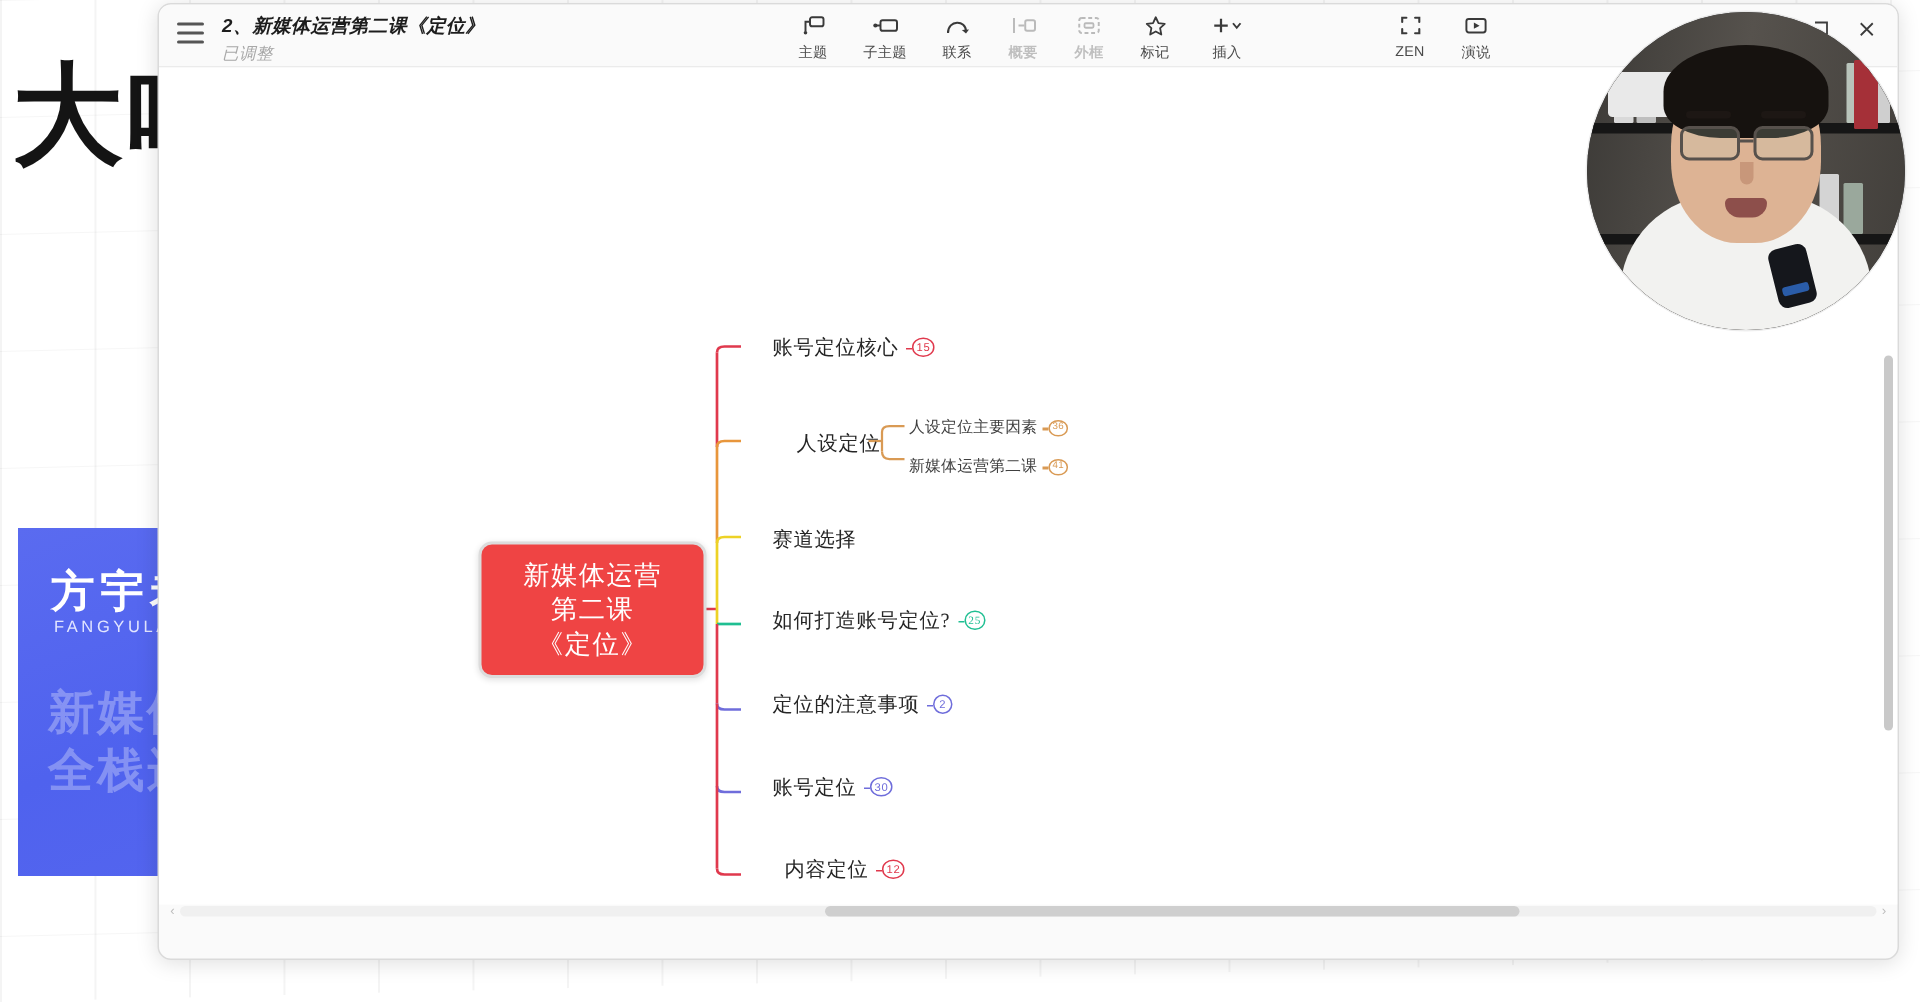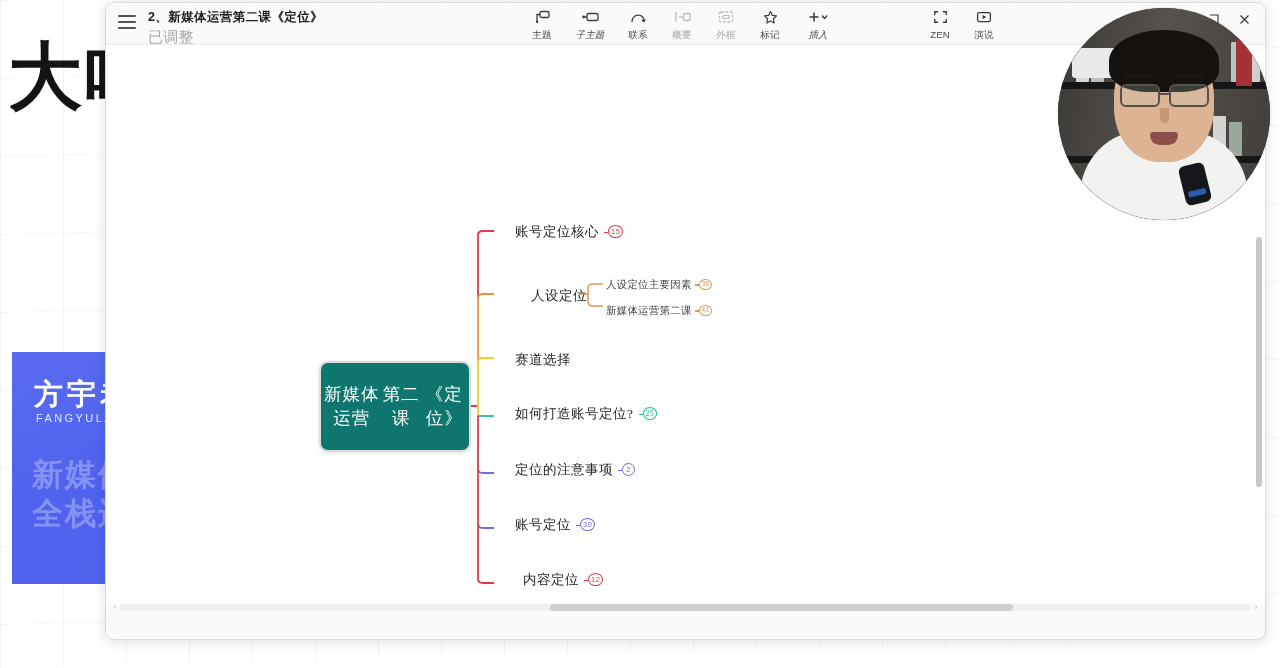--- a/index.html
+++ b/index.html
@@ -78,41 +78,41 @@
     border-bottom: 1px solid #ebebeb;
   }
   .hamburger {
     position: absolute; left: 12px; top: 12px;
     width: 18px; height: 14px;
     display: flex; flex-direction: column; justify-content: space-between;
     cursor: pointer;
   }
   .hamburger i { display: block; height: 2px; background: #555; border-radius: 1px; }
 
-  .doc-title-wrap { position: absolute; left: 42px; top: 6px; }
+  .doc-title-wrap { position: absolute; left: 42px; top: 6px; font-style: italic; }
   .doc-title {
     font-size: 12.5px; font-weight: 700; color: #1d1d1d;
     letter-spacing: 0.4px; white-space: nowrap;
   }
   .doc-sub {
-    font-size: 15px; color: #a8a8a8; margin-top: 2px; letter-spacing: 0.3px;
+    font-size: 11px; color: #a8a8a8; margin-top: 2px; letter-spacing: 0.3px;
   }
 
   .tool-group { position: absolute; top: 4px; display: flex; }
   .tool-center { left: 414px; }
   .tool-right  { left: 812px; }
   .tool-format { right: 74px; }
 
   .tool-btn {
     width: 38px;
     display: flex; flex-direction: column; align-items: center;
     cursor: pointer;
     margin: 0 3px;
   }
-  .tool-btn.wide { width: 46px; font-style: italic; }
+  .tool-btn.wide { width: 46px; }
   .tool-btn.disabled { opacity: 0.33; cursor: default; font-weight: bold; }
   .tool-ico {
     height: 19px; display: flex; align-items: center; justify-content: center;
     color: #3a3a3a;
   }
   .tool-lbl {
     font-size: 9.5px; color: #4a4a4a; margin-top: 3px;
     white-space: nowrap; letter-spacing: 0.2px;
   }
 
@@ -154,24 +154,24 @@
   .badge::before {
     content: ""; position: absolute; left: -5px; top: 50%;
     width: 4px; height: 1.3px; background: currentColor;
   }
   .badge.small { min-width: 11px; height: 11px; font-size: 6.5px; margin-left: 7px; }
 
   .central {
     position: absolute;
     left: 213px; top: 316px;
     width: 152px; height: 91px;
-    background: #0f766e;
+    background: #ef4444;
     border: 2px solid #dcdcdc;
     border-radius: 9px;
-    display: flex; flex-direction: row;
+    display: flex; flex-direction: column;
     align-items: center; justify-content: center;
     color: #ffffff;
     font-size: 17.5px;
     line-height: 1.32;
     text-align: center;
     letter-spacing: 1px;
     cursor: pointer;
     box-shadow: 0 1px 4px rgba(0,0,0,0.12);
   }
   .central span { display: block; }

